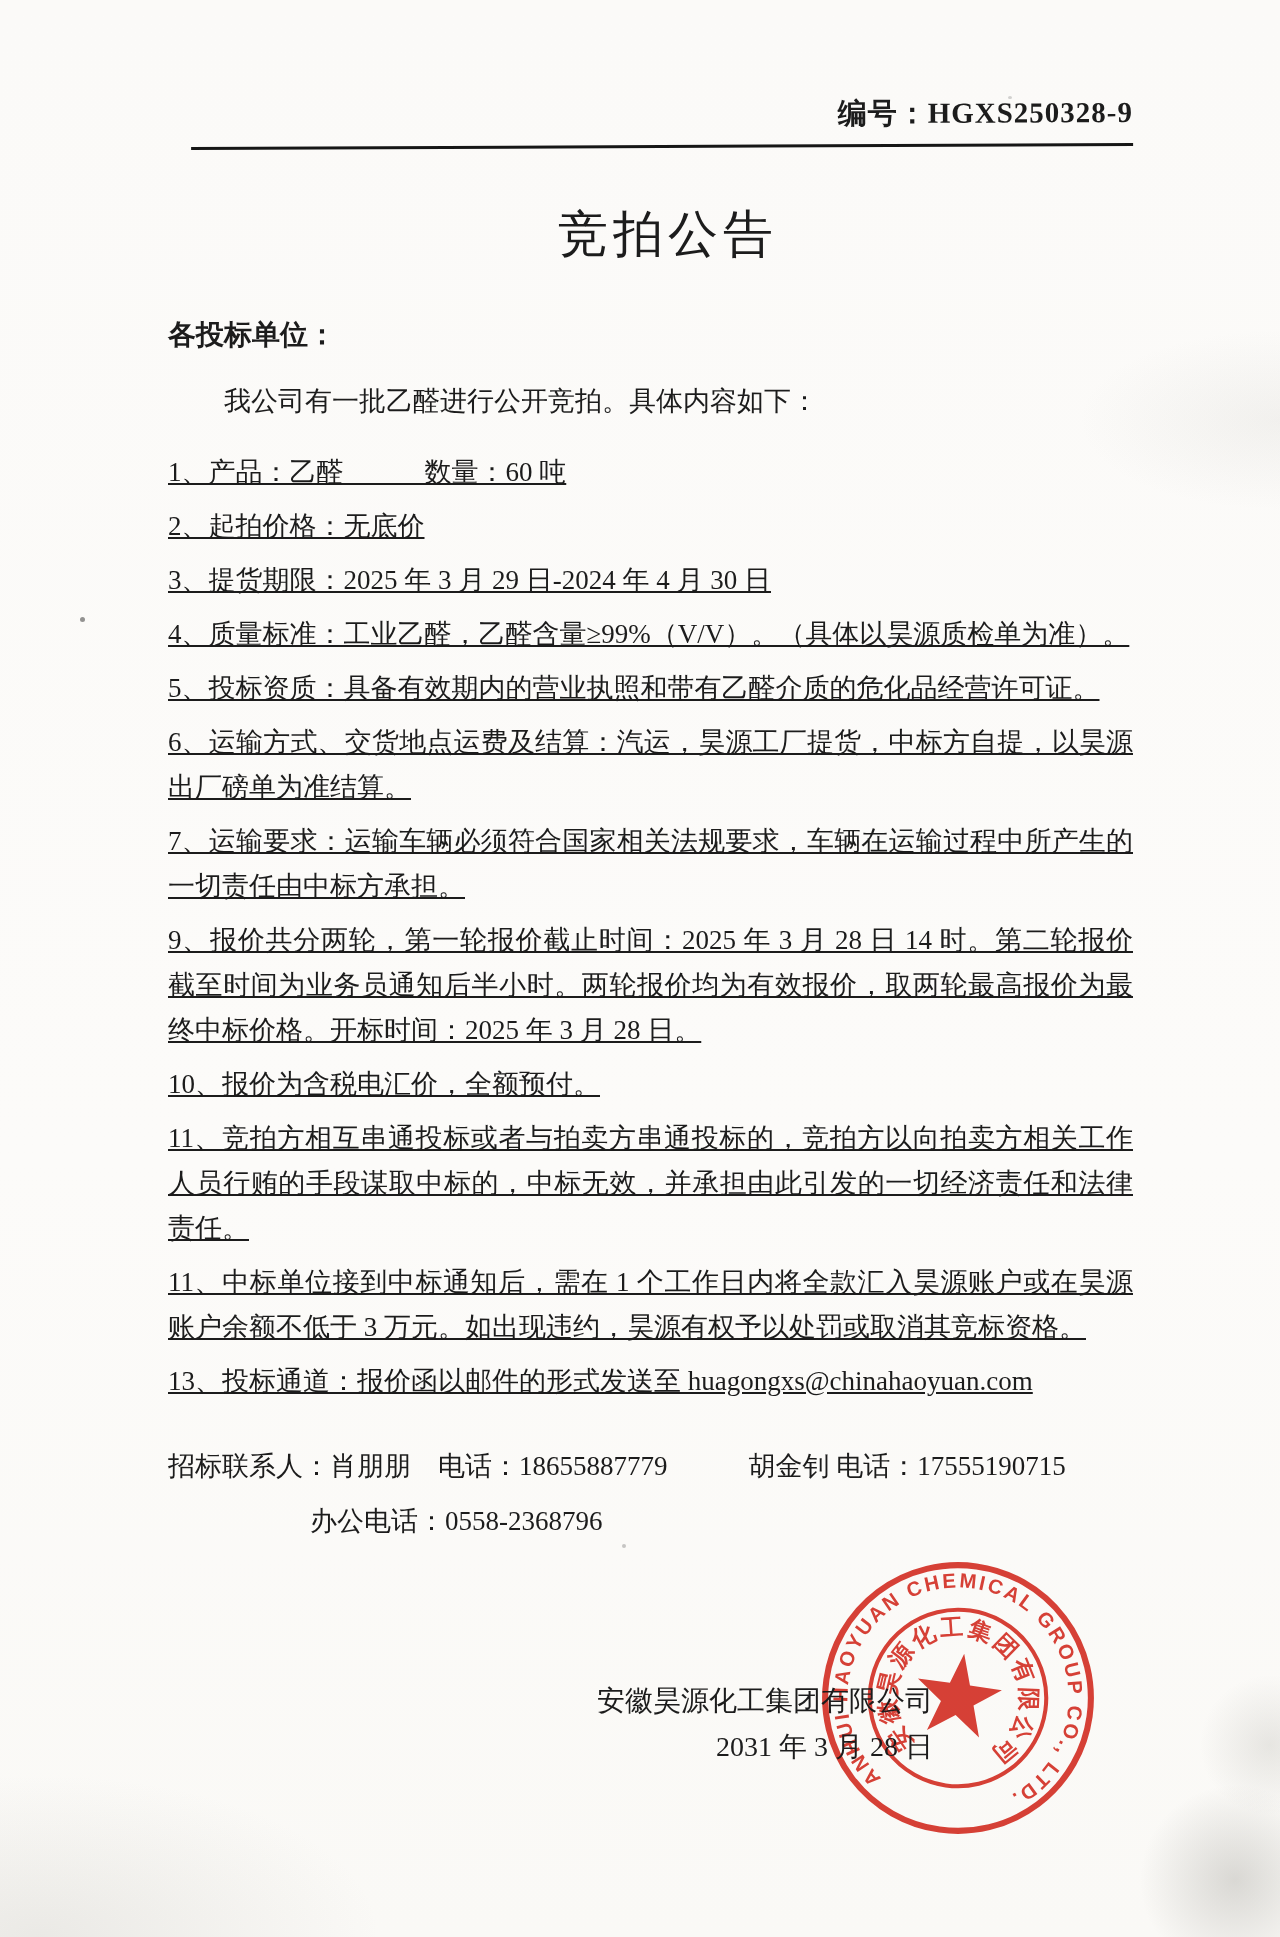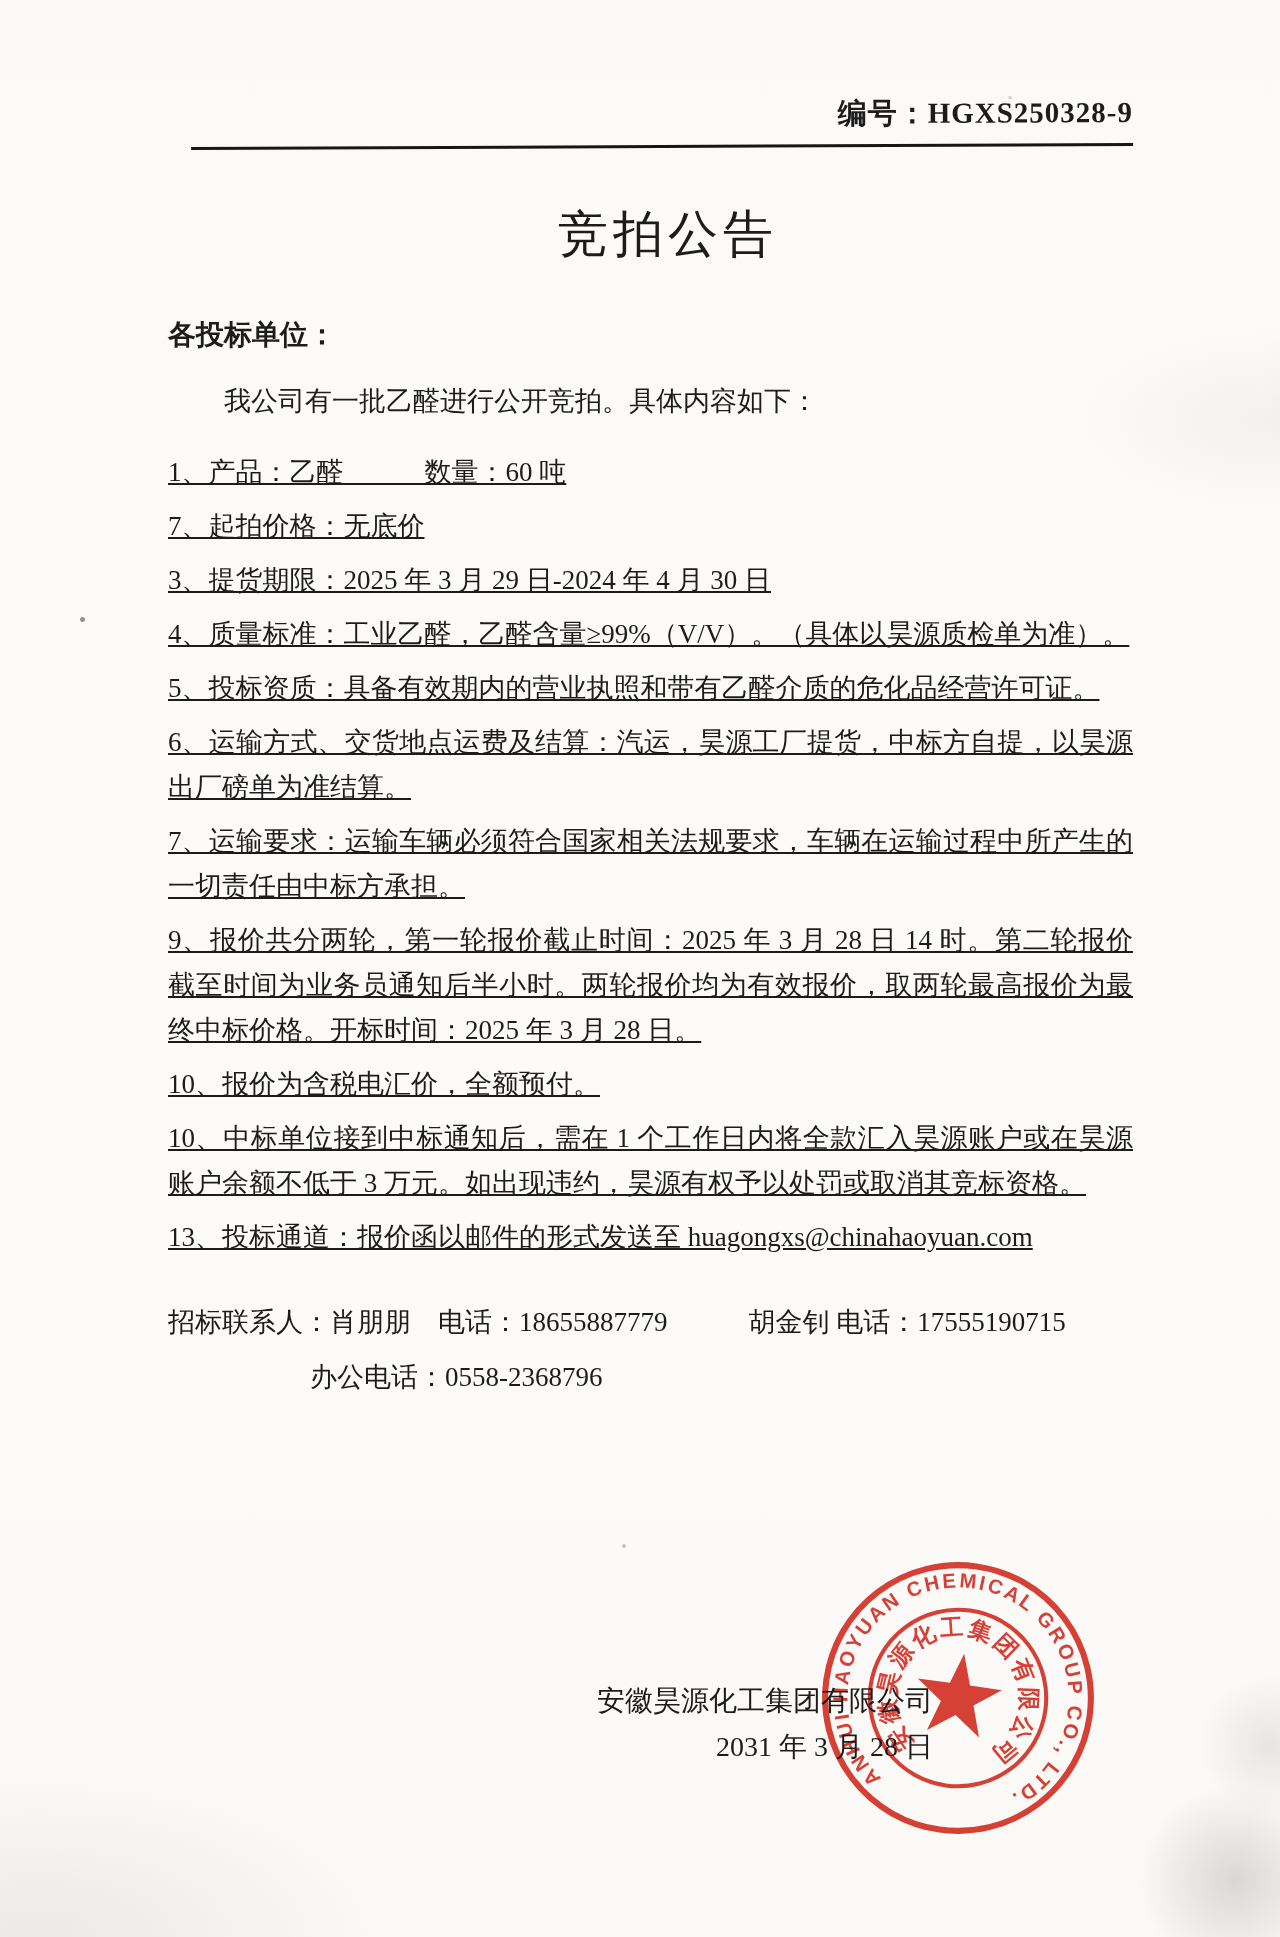--- a/index.html
+++ b/index.html
@@ -114,29 +114,30 @@
 
   <div class="doc-number">编号：HGXS250328-9</div>
 
   <h1 class="title">竞拍公告</h1>
 
   <p class="salutation">各投标单位：</p>
 
   <p class="intro">我公司有一批乙醛进行公开竞拍。具体内容如下：</p>
 
   <p class="item">1、产品：乙醛　　　数量：60 吨</p>
-  <p class="item">7、起拍价格：无底价</p>
+  <p class="item">2、起拍价格：无底价</p>
   <p class="item">3、提货期限：2025 年 3 月 29 日-2024 年 4 月 30 日</p>
   <p class="item">4、质量标准：工业乙醛，乙醛含量≥99%（V/V）。（具体以昊源质检单为准）。</p>
   <p class="item">5、投标资质：具备有效期内的营业执照和带有乙醛介质的危化品经营许可证。</p>
   <p class="item">6、运输方式、交货地点运费及结算：汽运，昊源工厂提货，中标方自提，以昊源出厂磅单为准结算。</p>
   <p class="item">7、运输要求：运输车辆必须符合国家相关法规要求，车辆在运输过程中所产生的一切责任由中标方承担。</p>
   <p class="item">9、报价共分两轮，第一轮报价截止时间：2025 年 3 月 28 日 14 时。第二轮报价截至时间为业务员通知后半小时。两轮报价均为有效报价，取两轮最高报价为最终中标价格。开标时间：2025 年 3 月 28 日。</p>
   <p class="item">10、报价为含税电汇价，全额预付。</p>
-  <p class="item">10、中标单位接到中标通知后，需在 1 个工作日内将全款汇入昊源账户或在昊源账户余额不低于 3 万元。如出现违约，昊源有权予以处罚或取消其竞标资格。</p>
+  <p class="item">11、竞拍方相互串通投标或者与拍卖方串通投标的，竞拍方以向拍卖方相关工作人员行贿的手段谋取中标的，中标无效，并承担由此引发的一切经济责任和法律责任。</p>
+  <p class="item">11、中标单位接到中标通知后，需在 1 个工作日内将全款汇入昊源账户或在昊源账户余额不低于 3 万元。如出现违约，昊源有权予以处罚或取消其竞标资格。</p>
   <p class="item">13、投标通道：报价函以邮件的形式发送至 huagongxs@chinahaoyuan.com</p>
 
   <p class="contact-line">招标联系人：肖朋朋　电话：18655887779　　　胡金钊 电话：17555190715</p>
   <p class="office-line">办公电话：0558-2368796</p>
 
   <div class="signature">
     <div>安徽昊源化工集团有限公司</div>
     <div>2031 年 3 月 28 日</div>
   </div>
 

